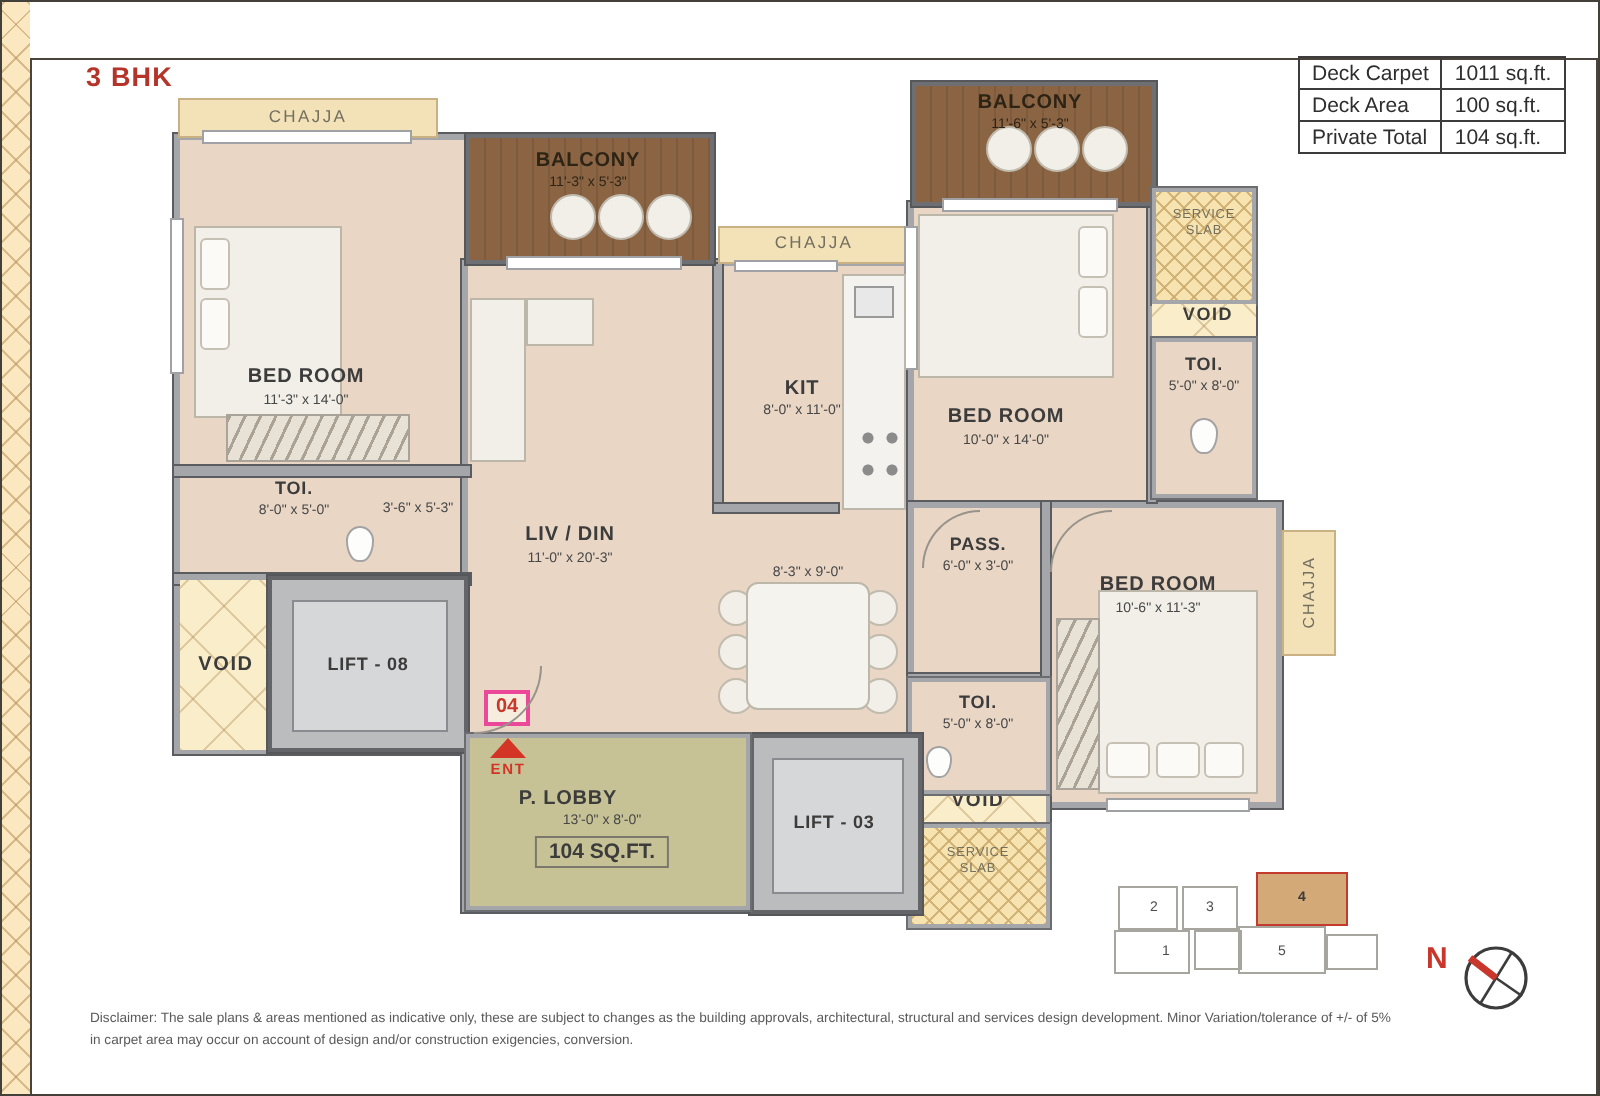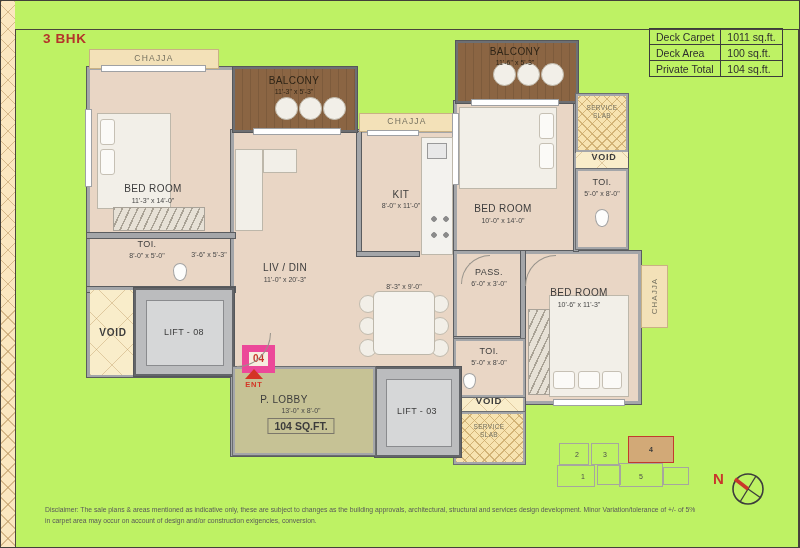--- a/index.html
+++ b/index.html
@@ -1,16 +1,16 @@
 <!DOCTYPE html>
 <html><head>
 <meta charset="utf-8">
 <style>
   html,body{margin:0;padding:0;background:#ddd}
-  .page{position:relative;width:800px;height:548px;background:#bef264;
+  .page{position:relative;width:800px;height:548px;background:#ffffff;
         font-family:"Liberation Sans",sans-serif;overflow:hidden;
         border:1px solid #43403a;box-sizing:border-box}
   .abs{position:absolute}
   .lat{background-image:
     repeating-linear-gradient(45deg,rgba(186,148,94,.55) 0 1px,transparent 1px 12px),
     repeating-linear-gradient(-45deg,rgba(186,148,94,.55) 0 1px,transparent 1px 12px)}
   .voidfill{background-color:#f9edca;background-image:
     repeating-linear-gradient(45deg,rgba(186,148,94,.4) 0 1px,transparent 1px 22px),
     repeating-linear-gradient(-45deg,rgba(186,148,94,.4) 0 1px,transparent 1px 22px)}
   .frame{border:1.5px solid #4a443c}
@@ -22,21 +22,21 @@
   .chajja-lbl{font-size:8.5px;letter-spacing:1.2px;color:#74705f;white-space:nowrap;transform:translateX(-50%)}
   .balc{background:repeating-linear-gradient(90deg,#8b6543 0 7px,#7d5b3c 7px 8px);
         border:2px solid #6e6f72;box-shadow:0 0 0 1px #55575a;box-sizing:border-box}
   .hatch{background-color:#f7e3b0;background-image:
     repeating-linear-gradient(45deg,rgba(205,172,110,.85) 0 1px,transparent 1px 7px),
     repeating-linear-gradient(-45deg,rgba(205,172,110,.85) 0 1px,transparent 1px 7px);
     border:2px solid #a4a6a9;box-shadow:0 0 0 1px #6b6d70;box-sizing:border-box}
   .liftbox{background:#bbbcbe;border:2px solid #636569;box-shadow:0 0 0 1px #55575a;box-sizing:border-box}
   .liftin{background:#d6d7d8;border:1px solid #8a8b8e;box-sizing:border-box}
   .olive{background:#c6c295;border:2px solid #a4a6a9;box-shadow:0 0 0 1px #6b6d70;box-sizing:border-box}
-  .name{position:absolute;font-weight:normal;color:#3c3c3c;font-size:10px;letter-spacing:.4px;
+  .name{position:absolute;font-weight:bold;color:#3c3c3c;font-size:10px;letter-spacing:.4px;
         white-space:nowrap;transform:translateX(-50%)}
   .name-s{font-size:9px}
   .dim{position:absolute;color:#474747;font-size:7px;white-space:nowrap;transform:translateX(-50%)}
   .voidlbl{position:absolute;font-weight:bold;color:#3c3c3c;font-size:10px;letter-spacing:.8px;
         white-space:nowrap;transform:translateX(-50%)}
   .sslbl{position:absolute;color:#74705f;font-size:6.5px;letter-spacing:.4px;width:46px;
         text-align:center;line-height:1.25;transform:translateX(-50%)}
   .win{background:#ffffff;border:1px solid #9fa1a4;box-sizing:border-box}
   .furn{background:#f2efe8;border:1px solid #bdb7aa;box-sizing:border-box}
   .pill{background:#fbfaf7;border:1px solid #c6c0b4;border-radius:3px;box-sizing:border-box}
@@ -44,21 +44,21 @@
   .wc{background:#fdfdfc;border:1px solid #a3a3a3;border-radius:50% 50% 45% 45%/40% 40% 58% 58%;box-sizing:border-box}
   .hatchf{background-color:#e7e1d6;background-image:
     repeating-linear-gradient(115deg,#a9a295 0 1.5px,transparent 1.5px 7px);
     border:1px solid #a9a399;box-sizing:border-box}
   .arc-br{border-right:1.2px solid #97938b;border-bottom:1.2px solid #97938b;border-radius:0 0 100% 0}
   .arc-tl{border-left:1.2px solid #97938b;border-top:1.2px solid #97938b;border-radius:100% 0 0 0}
   .title{position:absolute;left:42px;top:30px;color:#b5342a;font-weight:bold;
          font-size:13.5px;letter-spacing:.6px}
   .atable{border-collapse:collapse;font-size:10.5px;color:#2e2e2e}
   .atable td{border:1.5px solid #3c3c3c;padding:1px 6px;height:13px;white-space:nowrap}
-  .unitno{position:absolute;border:7px solid #ec4899;color:#c9362b;font-weight:bold;font-size:10px;
+  .unitno{position:absolute;border:2px solid #ec4899;color:#c9362b;font-weight:bold;font-size:10px;
           background:rgba(255,252,240,.6);padding:0 4px;line-height:14px}
   .entarrow{width:0;height:0;border-left:9px solid transparent;border-right:9px solid transparent;
             border-bottom:10px solid #d43425;transform:translateX(-50%)}
   .entlbl{position:absolute;color:#d43425;font-weight:bold;font-size:7.5px;letter-spacing:.8px;
           transform:translateX(-50%)}
   .areabox{position:absolute;border:1px solid #7b776a;color:#3c3c3c;font-weight:bold;font-size:10.5px;
            padding:1px 6px;transform:translateX(-50%);white-space:nowrap}
   .kp-u{position:absolute;border:1px solid #a6a69e;box-sizing:border-box}
   .kp-n{position:absolute;font-size:7px;color:#4c4c4c;transform:translate(-50%,-50%)}
   .kp-hi{position:absolute;background:#d2a977;border:1.5px solid #c23b2e;box-sizing:border-box}

